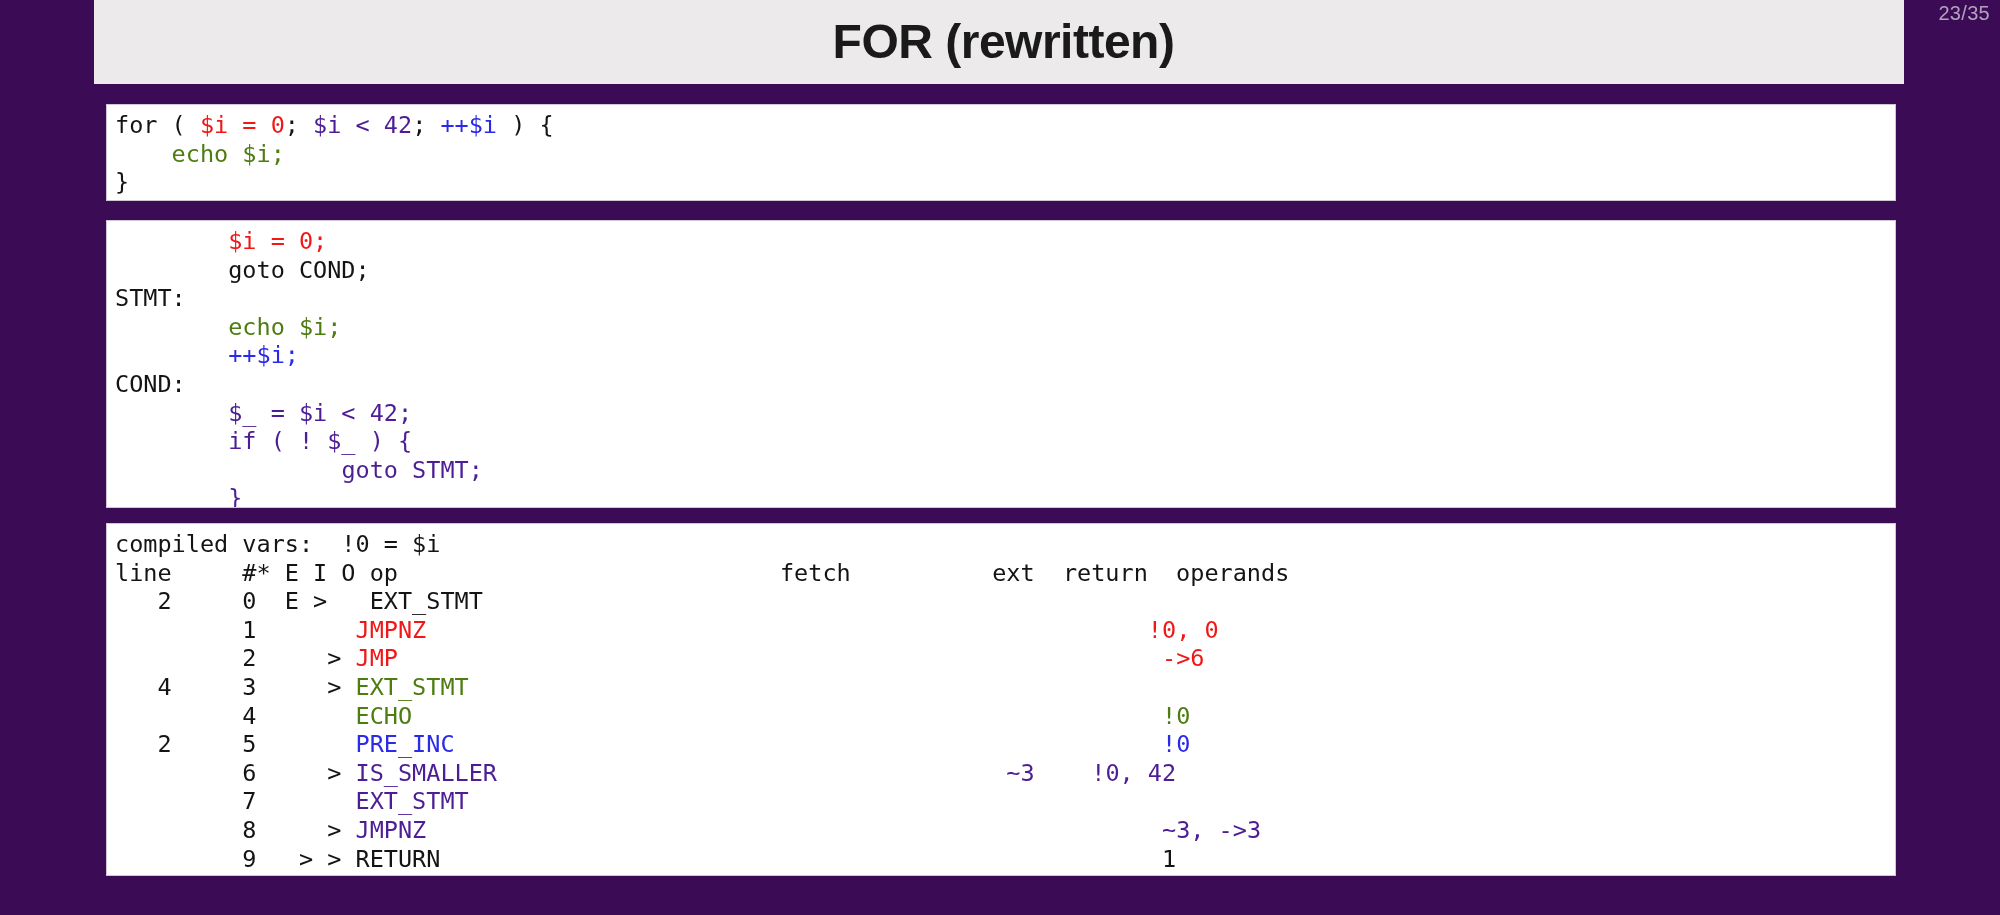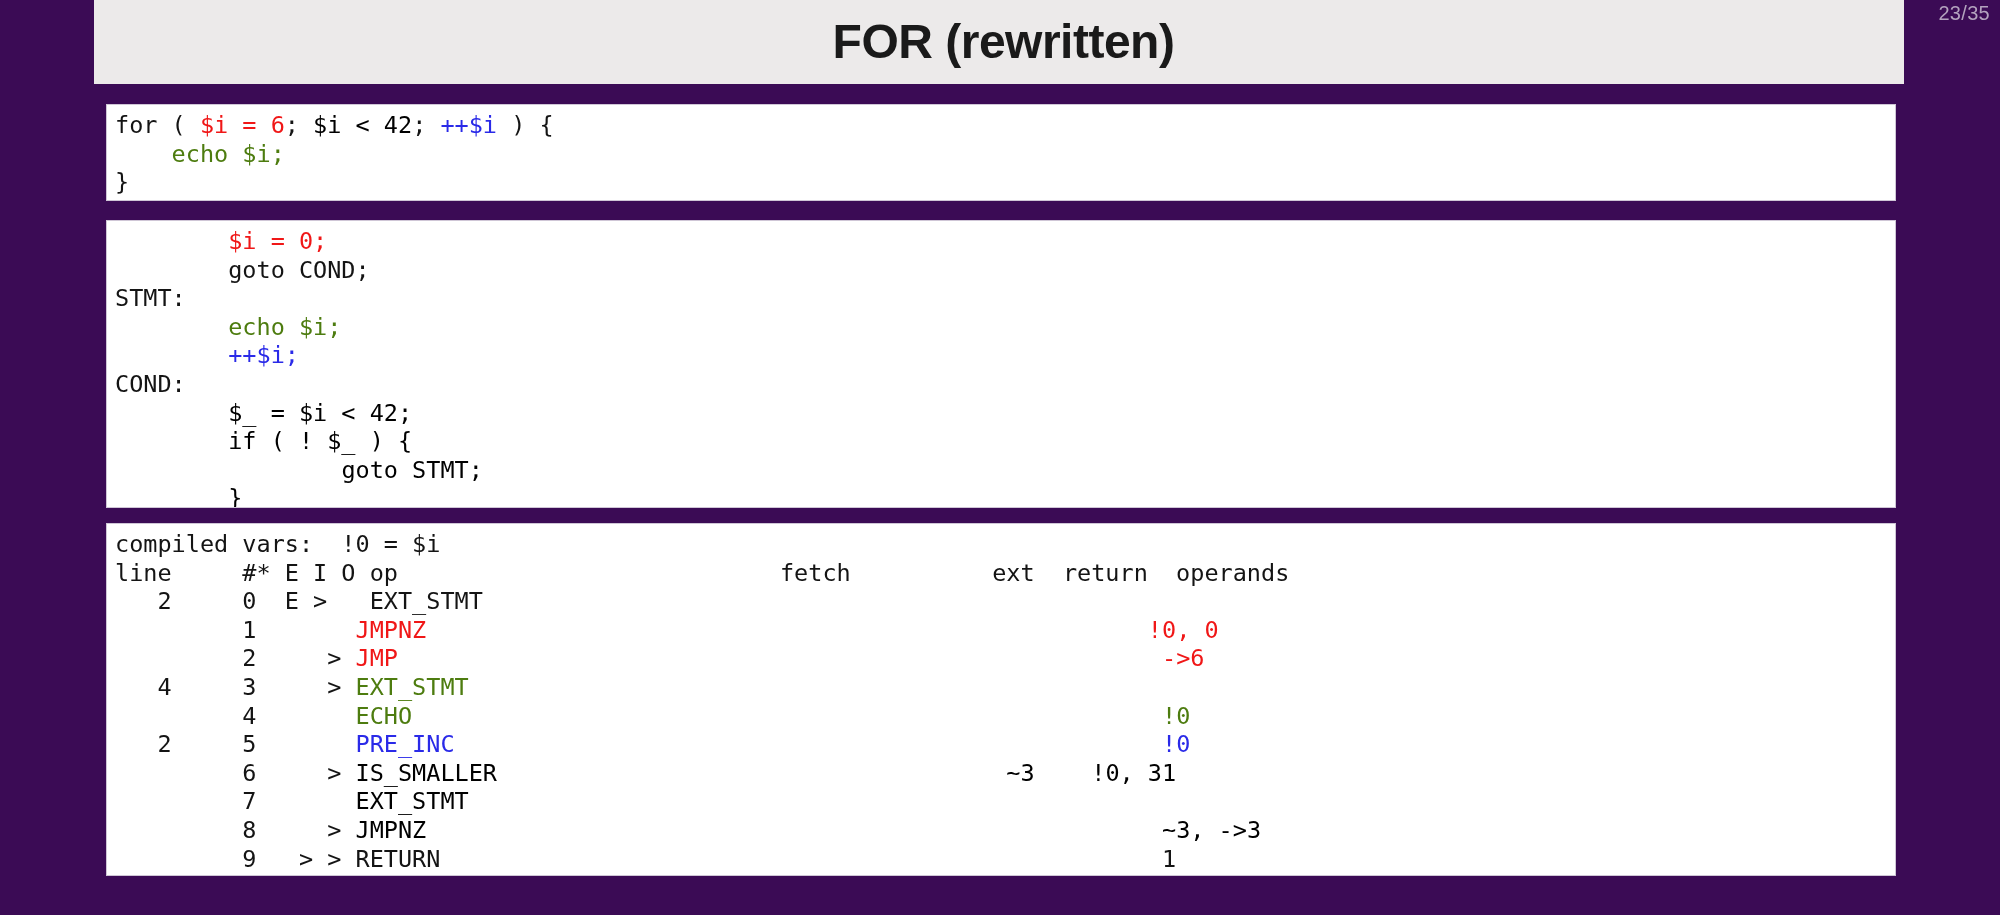--- a/index.html
+++ b/index.html
@@ -84,38 +84,38 @@
     white-space: pre;
     letter-spacing: 0px;
     tab-size: 4;
   }
   pre.code.opcodes {
     font-size: 23.5px;
     line-height: 28.6px;
   }
 
   .c-init  { color: #f01717; }
-  .c-cond  { color: #000000; }
+  .c-cond  { color: #4c1d95; }
   .c-inc   { color: #2a2ae8; }
   .c-body  { color: #4d7c0f; }
   .c-plain { color: #141414; }
 </style>
 </head>
 <body>
 
 <div class="slide">
 
   <div class="page-counter">23/35</div>
 
   <div class="title-bar">
     <div class="title-text">FOR (rewritten)</div>
   </div>
 
   <div class="panel panel-source">
-    <pre class="code"><span><span class="c-plain">for ( </span><span class="c-init">$i = 6</span><span class="c-plain">; </span><span class="c-cond">$i &lt; 42</span><span class="c-plain">; </span><span class="c-inc">++$i</span><span class="c-plain"> ) {</span></span>
+    <pre class="code"><span><span class="c-plain">for ( </span><span class="c-init">$i = 0</span><span class="c-plain">; </span><span class="c-cond">$i &lt; 42</span><span class="c-plain">; </span><span class="c-inc">++$i</span><span class="c-plain"> ) {</span></span>
 <span><span class="c-plain">    </span><span class="c-body">echo $i;</span></span>
 <span><span class="c-plain">}</span></span></pre>
   </div>
 
   <div class="panel panel-rewrite">
     <pre class="code"><span><span class="c-plain">        </span><span class="c-init">$i = 0;</span></span>
 <span><span class="c-plain">        goto COND;</span></span>
 <span><span class="c-plain">STMT:</span></span>
 <span><span class="c-plain">        </span><span class="c-body">echo $i;</span></span>
 <span><span class="c-plain">        </span><span class="c-inc">++$i;</span></span>
@@ -128,19 +128,19 @@
 
   <div class="panel panel-opcodes">
     <pre class="code opcodes"><span><span class="c-plain">compiled vars:  !0 = $i</span></span>
 <span><span class="c-plain">line     #* E I O op                           fetch          ext  return  operands</span></span>
 <span><span class="c-plain">   2     0  E &gt;   EXT_STMT                                                 </span></span>
 <span><span class="c-plain">         1       </span><span class="c-init">JMPNZ</span><span class="c-plain">                                                   </span><span class="c-init">!0, 0</span></span>
 <span><span class="c-plain">         2     &gt; </span><span class="c-init">JMP</span><span class="c-plain">                                                      </span><span class="c-init">-&gt;6</span></span>
 <span><span class="c-plain">   4     3     &gt; </span><span class="c-body">EXT_STMT</span></span>
 <span><span class="c-plain">         4       </span><span class="c-body">ECHO</span><span class="c-plain">                                                     </span><span class="c-body">!0</span></span>
 <span><span class="c-plain">   2     5       </span><span class="c-inc">PRE_INC</span><span class="c-plain">                                                  </span><span class="c-inc">!0</span></span>
-<span><span class="c-plain">         6     &gt; </span><span class="c-cond">IS_SMALLER</span><span class="c-plain">                                    </span><span class="c-cond">~3</span><span class="c-plain">    </span><span class="c-cond">!0, 31</span></span>
+<span><span class="c-plain">         6     &gt; </span><span class="c-cond">IS_SMALLER</span><span class="c-plain">                                    </span><span class="c-cond">~3</span><span class="c-plain">    </span><span class="c-cond">!0, 42</span></span>
 <span><span class="c-plain">         7       </span><span class="c-cond">EXT_STMT</span></span>
 <span><span class="c-plain">         8     &gt; </span><span class="c-cond">JMPNZ</span><span class="c-plain">                                                    </span><span class="c-cond">~3, -&gt;3</span></span>
 <span><span class="c-plain">         9   &gt; &gt; </span><span class="c-plain">RETURN</span><span class="c-plain">                                                   </span><span class="c-plain">1</span></span></pre>
   </div>
 
 </div>
 
 </body></html>

